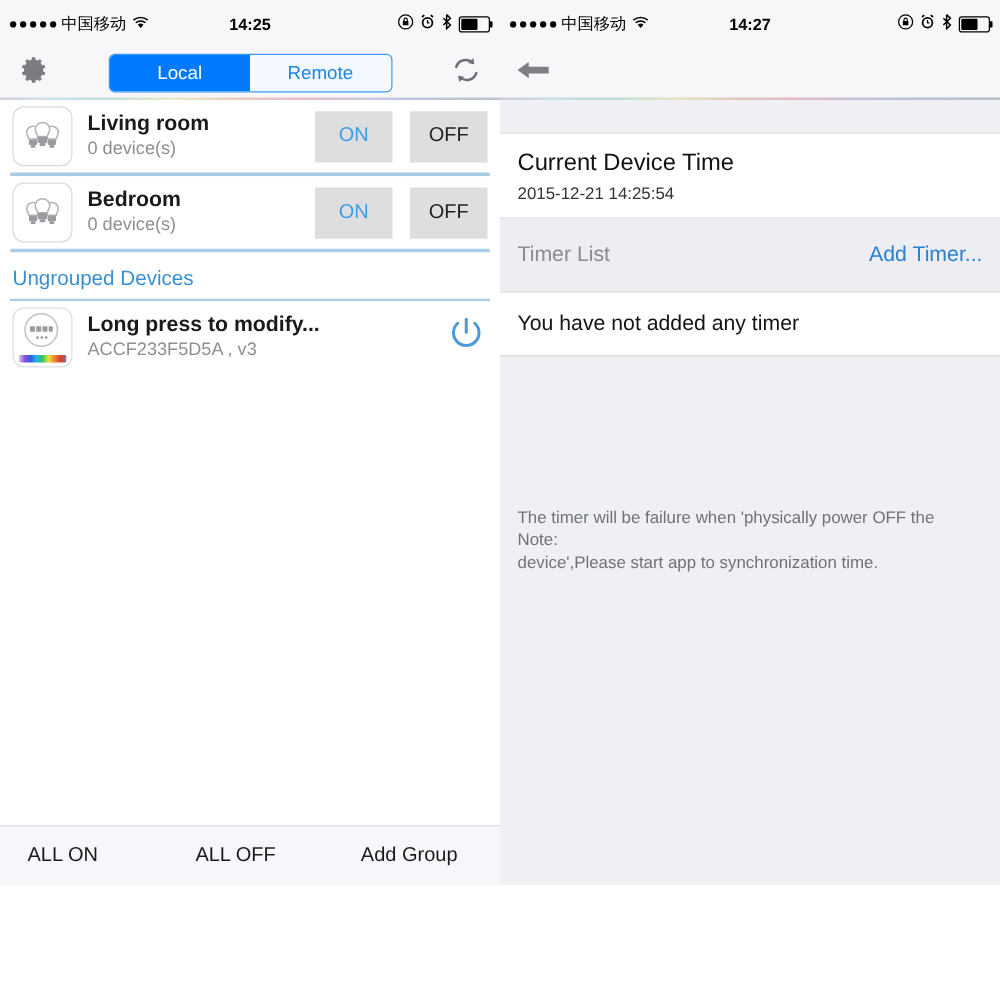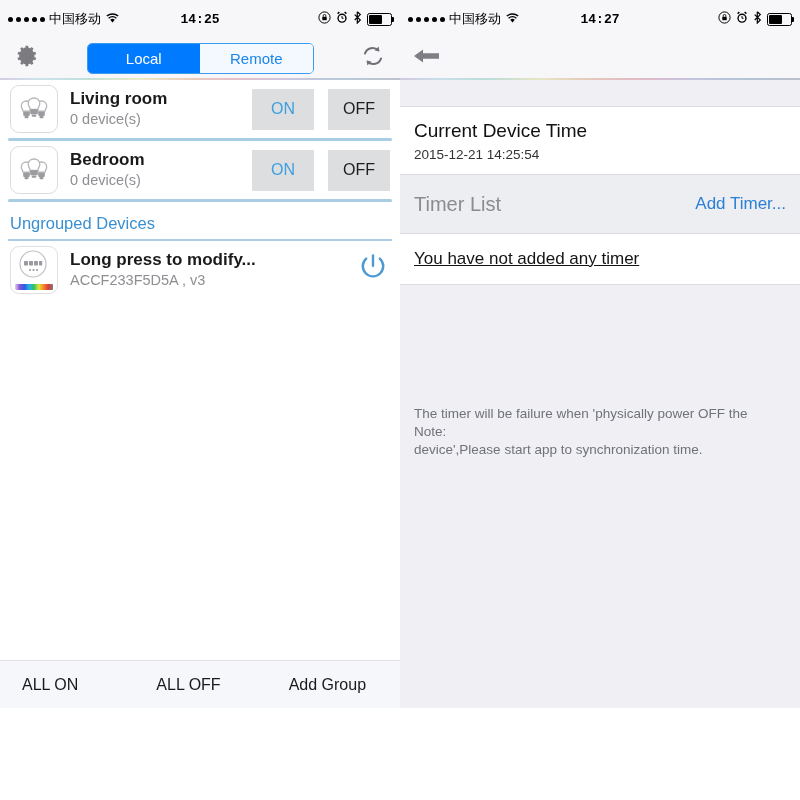--- a/index.html
+++ b/index.html
@@ -11,21 +11,21 @@
   .panel-left{background:#ffffff;}
   .panel-right{background:#efeff4;}
 
   
   .statusbar{height:22px;display:flex;align-items:center;background:#f7f7f9;
              padding:8px 8px;font-size:12.5px;color:#000;position:relative;}
   .sb-left{display:flex;align-items:center;gap:4px;}
   .dots{display:flex;gap:3px;align-items:center;}
   .dot{width:5px;height:5px;border-radius:50%;background:#000;display:block;}
   .carrier{font-size:13px;letter-spacing:0;}
-  .sb-time{position:absolute;left:0;right:0;text-align:center;font-size:13px;font-weight:bold;font-family:Liberation Mono, monospace;}
+  .sb-time{position:absolute;left:0;right:0;text-align:center;font-size:13px;font-weight:bold;}
   .sb-right{margin-left:auto;display:flex;align-items:center;gap:5px;position:relative;z-index:2;}
   .batt{width:23px;height:11px;border:1px solid #000;border-radius:2.5px;position:relative;}
   .batt::after{content:"";position:absolute;right:-3px;top:3px;width:2px;height:5px;background:#000;border-radius:0 1px 1px 0;}
   .batt-fill{position:absolute;left:1px;top:1px;bottom:1px;width:13px;background:#000;border-radius:1px;}
 
   
   .navbar{height:40px;background:#f7f7f9;display:flex;align-items:center;
           padding:0 10px;position:relative;}
   .rainbow{height:2px;width:100%;
      background:linear-gradient(to right,#c8bcd8 0%,#bcd9e6 10%,#a9d6cf 22%,#e4e3b4 35%,#e0b9a6 48%,#dca9b8 60%,#b9b4d4 72%,#9fb7ce 85%,#a9b0bd 100%);
@@ -72,24 +72,24 @@
   .toolbar{position:absolute;left:0;bottom:0;width:400px;height:47px;background:#f6f7fa;
            border-top:1px solid #e2e2e6;display:flex;align-items:center;}
   .tb-item{font-size:16px;color:#1a1a1a;}
 
   
   .cell-white{background:#ffffff;border-top:1px solid #dcdce0;border-bottom:1px solid #dcdce0;}
   .cell-time{padding:12px 14px 10px 14px;}
   .cell-time .t1{font-size:19px;color:#111;line-height:24px;}
   .cell-time .t2{font-size:13.5px;color:#333;line-height:19px;margin-top:2px;}
   .cell-gray{background:#eceef2;height:58px;display:flex;align-items:center;padding:0 14px;}
-  .tl-label{font-size:20px;color:#8b8b90;}
+  .tl-label{font-size:17px;color:#8b8b90;}
   .tl-add{margin-left:auto;font-size:17px;color:#2b7fd4;}
   .cell-empty{background:#fff;height:50px;display:flex;align-items:center;padding:0 14px;
-              border-top:1px solid #dcdce0;border-bottom:1px solid #dcdce0;font-size:17px;color:#141414;text-decoration:underline;}
+              border-top:1px solid #dcdce0;border-bottom:1px solid #dcdce0;font-size:17px;color:#141414;}
   .note{padding:0 14px;font-size:13.5px;color:#6f7378;line-height:18px;}
   .note-wrap{position:absolute;left:0;top:405px;width:400px;}
 </style>
 </head>
 <body>
 
 <div class="screens">
 
   <div class="panel panel-left">
 

